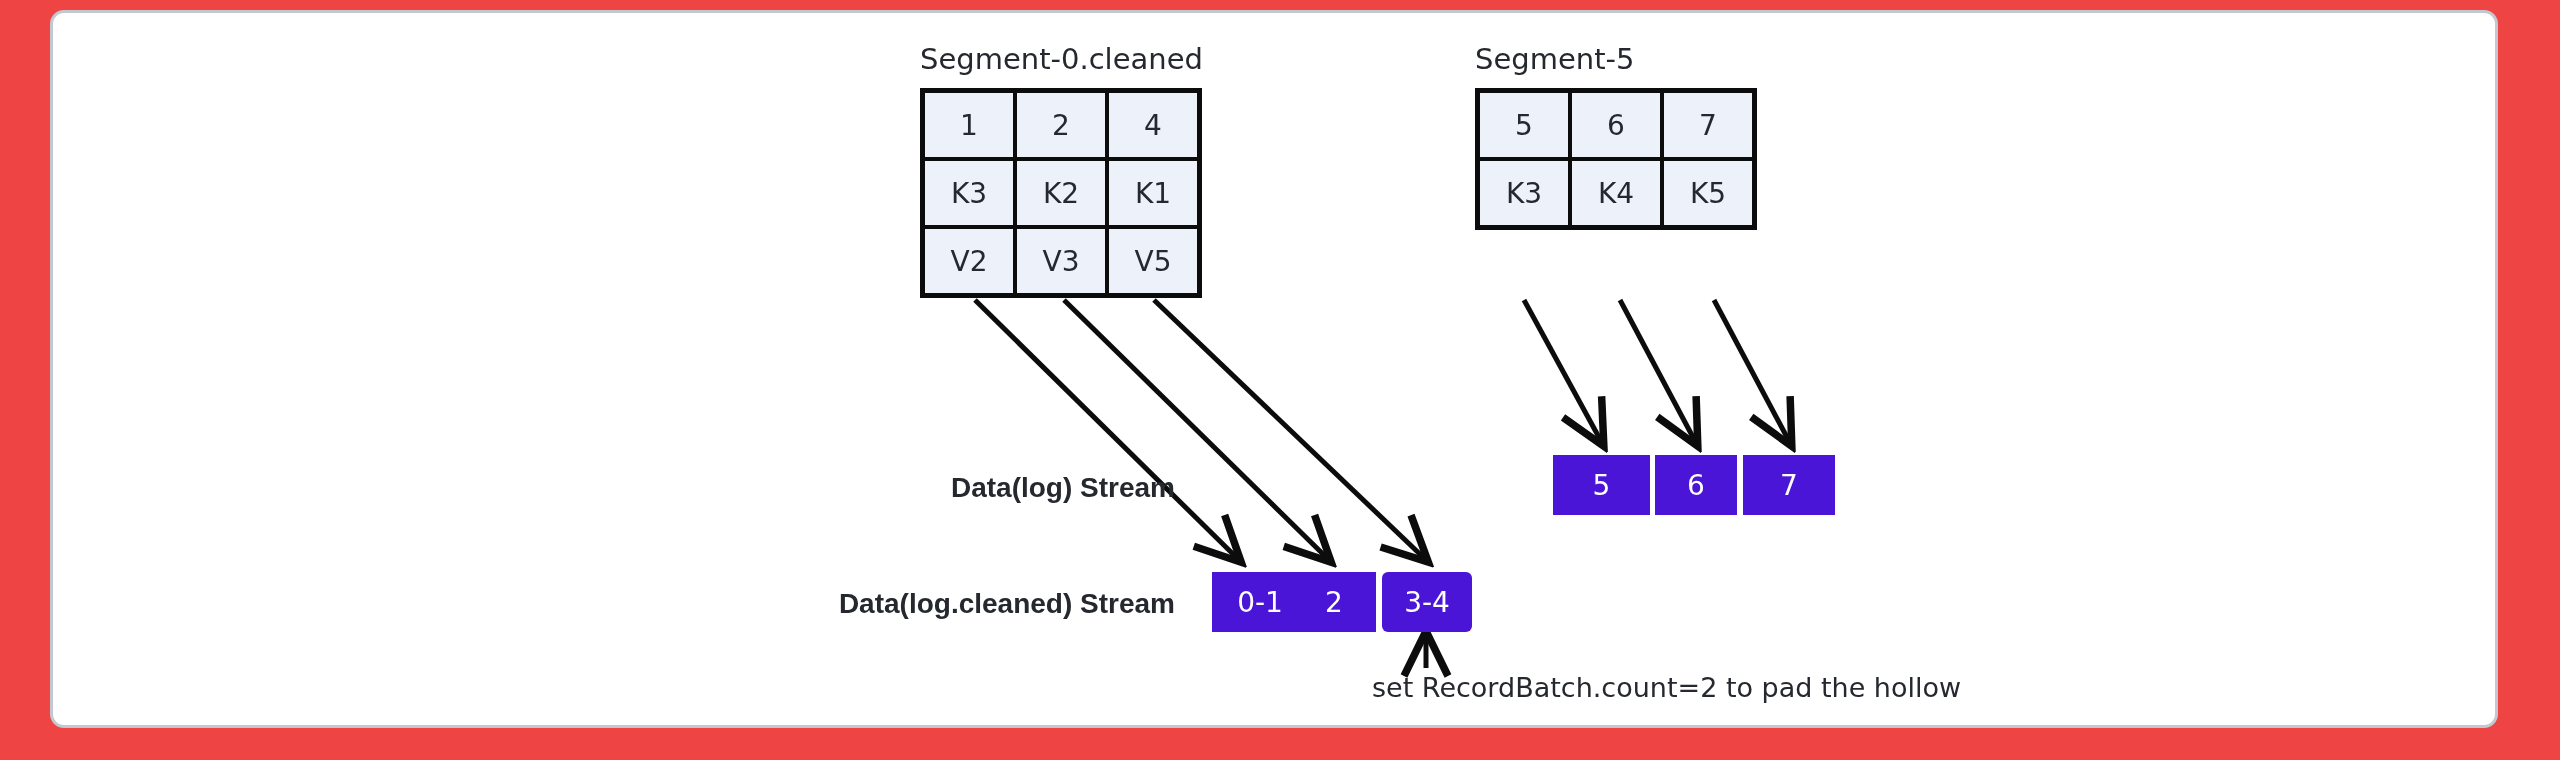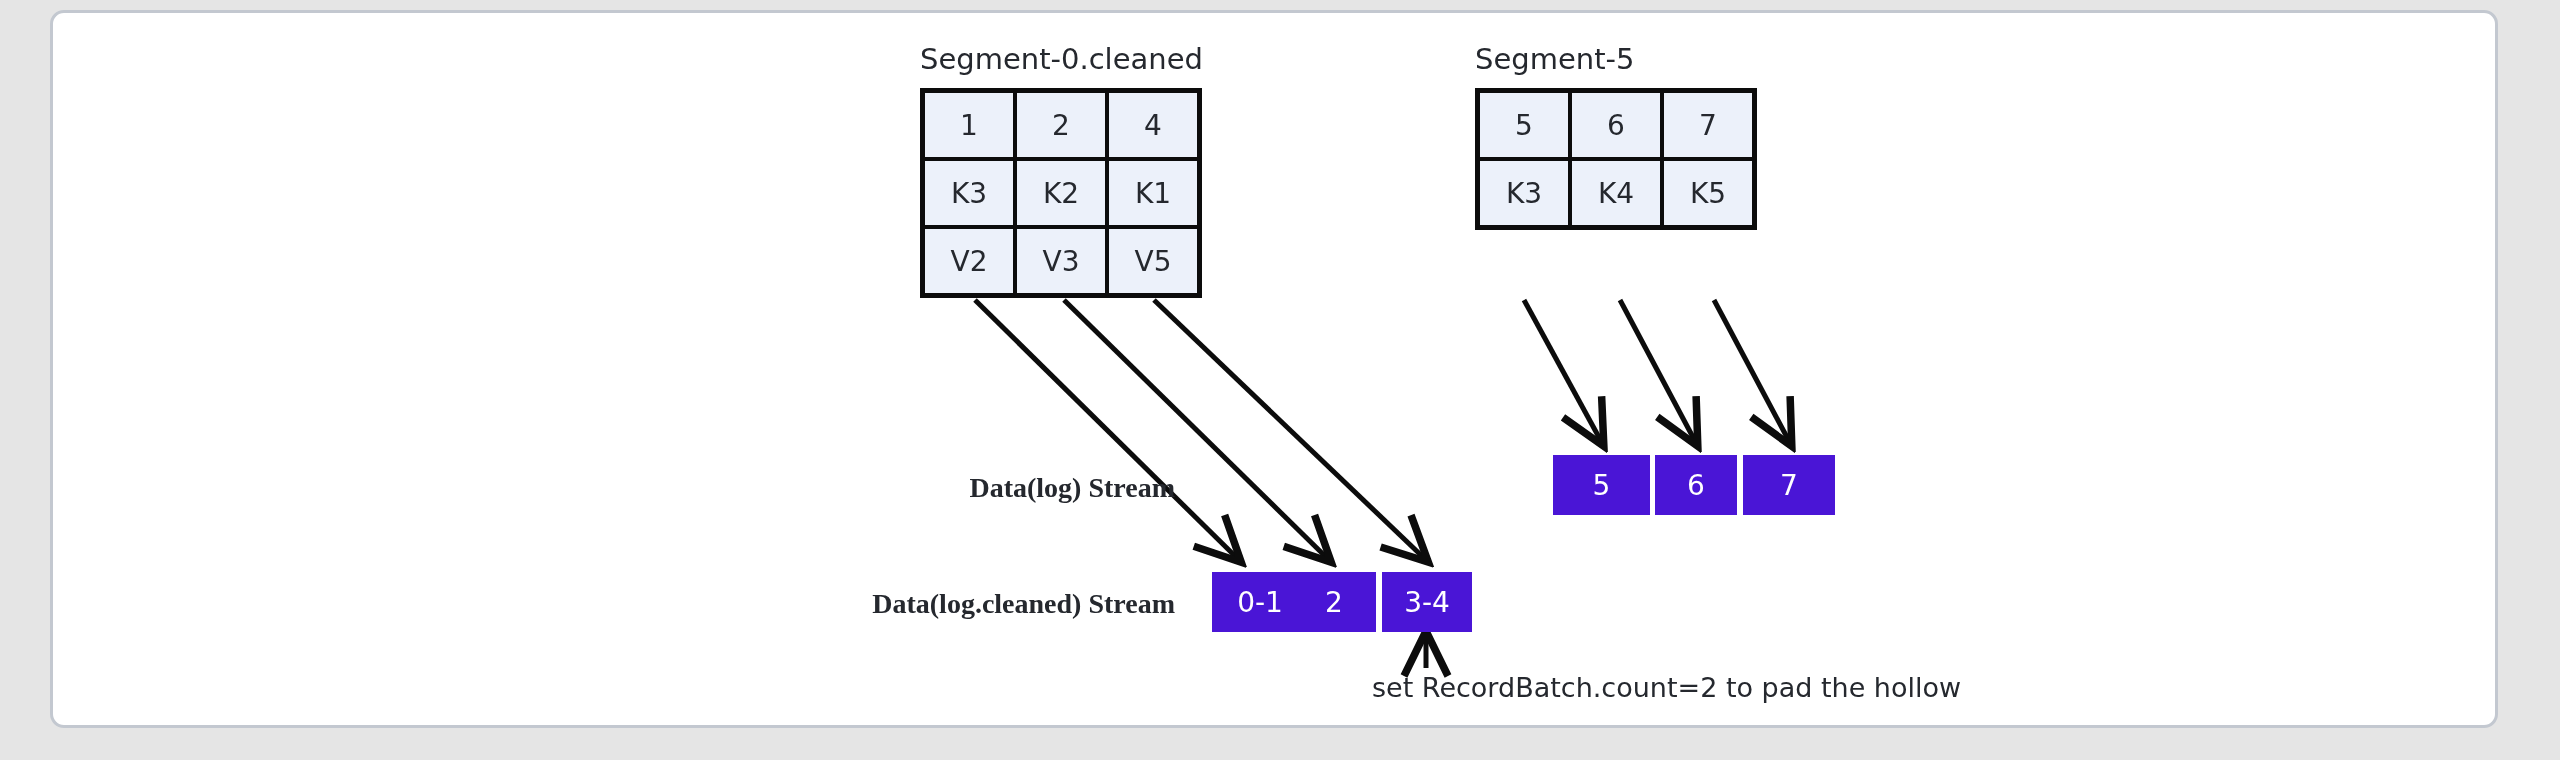--- a/index.html
+++ b/index.html
@@ -10,21 +10,21 @@
   body {
     width: 2560px;
     height: 760px;
     font-family: "DejaVu Sans", "Liberation Sans", sans-serif;
     overflow: hidden;
   }
   #canvas {
     position: relative;
     width: 2560px;
     height: 760px;
-    background: #e5e5e5;
+    background: #ef4444;
   }
   
   #frame {
     position: absolute;
     left: 50px;
     top: 10px;
     width: 2448px;
     height: 718px;
     border: 3px solid #c3c8d0;
     border-radius: 14px;
@@ -67,21 +67,21 @@
     padding: 0;
   }
   
   .stream-label {
     position: absolute;
     font-size: 28px;
     font-weight: bold;
     color: #25282e;
     white-space: nowrap;
     text-align: right;
-    font-family: Liberation Serif, serif;
+    font-family: Liberation Sans, sans-serif;
   }
   
   .rec-box {
     position: absolute;
     background: #4a15d6;
     color: #ffffff;
     font-size: 28px;
     display: flex;
     align-items: center;
     justify-content: center;
@@ -160,17 +160,17 @@
 
   <div class="stream-label" style="left:825px; top:472px; width:350px;">Data(log) Stream</div>
   <div class="stream-label" style="left:825px; top:588px; width:350px;">Data(log.cleaned) Stream</div>
 
   <div class="rec-box" style="left:1553px; top:455px; width:97px; height:60px;">5</div>
   <div class="rec-box" style="left:1655px; top:455px; width:82px; height:60px;">6</div>
   <div class="rec-box" style="left:1743px; top:455px; width:92px; height:60px;">7</div>
 
   <div class="rec-box" style="left:1190px; top:572px; width:96px; height:60px;margin-left:22px;">0-1</div>
   <div class="rec-box" style="left:1292px; top:572px; width:84px; height:60px;">2</div>
-  <div class="rec-box" style="left:1382px; top:572px; width:90px; height:60px;">3-4</div>
+  <div class="rec-box" style="left:1382px; top:572px; width:90px; height:60px;border-radius:6px;">3-4</div>
 
   <div class="annotation" style="left:1372px; top:672px;text-align:center;">set RecordBatch.count=2 to pad the hollow</div>
 
 </div>
 
 </body></html>

